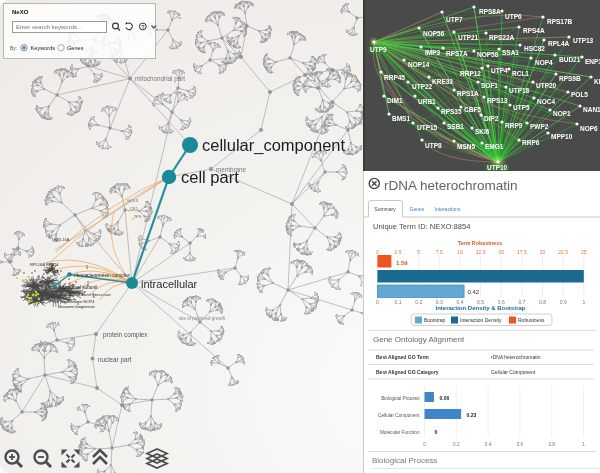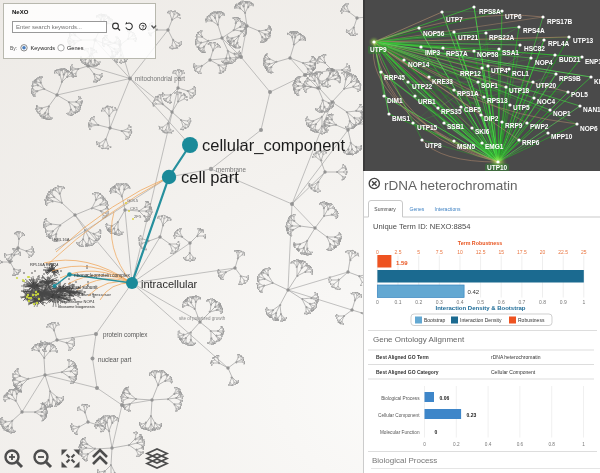--- a/index.html
+++ b/index.html
@@ -1,16 +1,16 @@
 <!DOCTYPE html>
 <html><head><meta charset="utf-8"><style>
 * { margin:0; padding:0; box-sizing:border-box; }
 html,body { width:600px; height:473px; overflow:hidden; font-family:"Liberation Sans",sans-serif; }
 #page { position:relative; width:600px; height:473px;
-  background: radial-gradient(ellipse 680px 520px at 72% 82%, #fcfcfb 0%, #f4f2ef 45%, #edeae6 100%); }
+  background: radial-gradient(ellipse 680px 520px at 72% 82%, #fcfcfb 0%, #f4f2ef 45%, #edeae6 100%); border-radius: 9px; }
 #searchpanel { position:absolute; left:3px; top:3px; width:153px; height:56px;
   background:rgba(255,255,255,0.84); border:1px solid #b8b8ae; }
 #searchpanel .title { position:absolute; left:8px; top:5px; font-size:6px; font-weight:bold; color:#111; }
 #searchpanel input { position:absolute; left:8px; top:17px; width:95px; height:12px;
   border:1px solid #999; background:#fff; font-size:6px; color:#999; padding-left:3px; font-family:"Liberation Sans",sans-serif; }
 #darkpanel { position:absolute; left:363px; top:0; width:237px; height:171px;
   background:#4a4a4a; border-left:2px solid #3a3a3a; }
 #details { position:absolute; left:363px; top:171px; width:237px; height:302px;
   background:#ffffff; border-left:1px solid #ccc; }
 .abs { position:absolute; }

